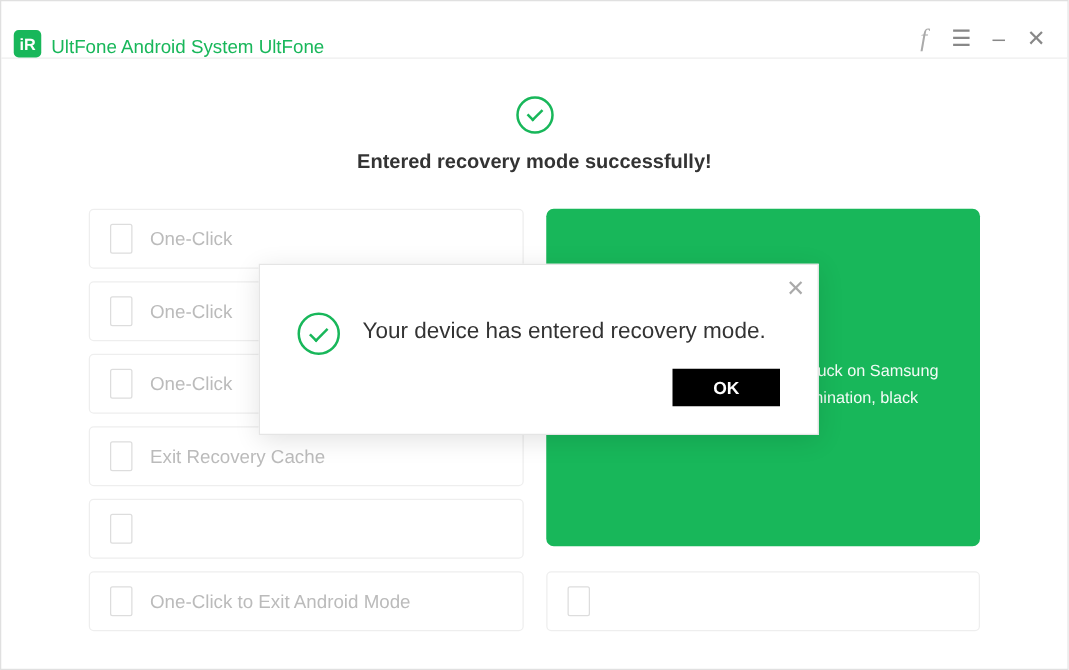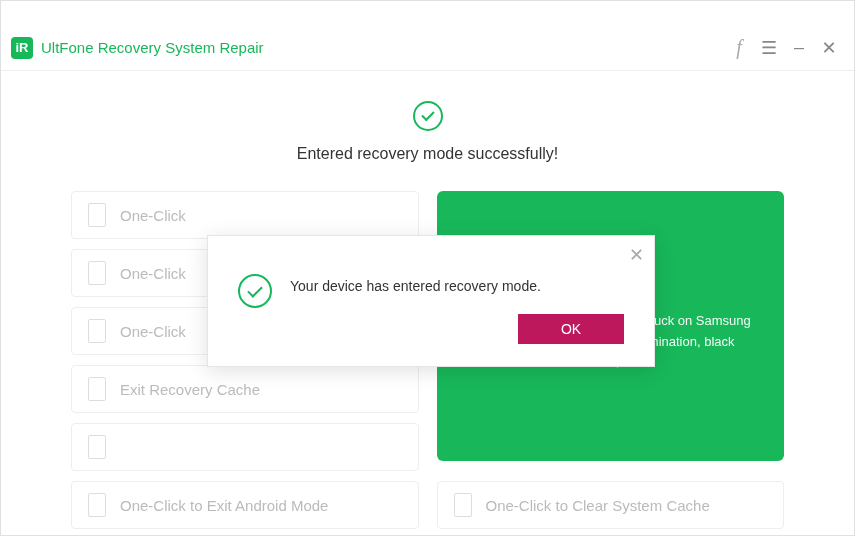--- a/index.html
+++ b/index.html
@@ -1,53 +1,53 @@
 <!DOCTYPE html>
 <html><head>
 <meta charset="utf-8">
 <style>
   * { box-sizing: border-box; margin: 0; padding: 0; }
   body { font-family: -apple-system, "Segoe UI", Arial, sans-serif; background: #f5f5f5; width: 855px; height: 536px; overflow: hidden; }
   .window { width: 855px; height: 536px; background: #ffffff; border: 1px solid #e0e0e0; position: relative; }
-  .titlebar { height: 46px; display: flex; align-items: center; padding: 0 10px; border-bottom: 1px solid #eee; margin-top: 24px; }
+  .titlebar { height: 46px; display: flex; align-items: flex-end; padding: 0 10px; border-bottom: 1px solid #eee; }
   .logo { width: 22px; height: 22px; background: #18b75a; border-radius: 4px; display:flex; align-items:center; justify-content:center; color:#fff; font-weight:bold; font-size:13px; margin-right:8px; }
   .title { color: #18b75a; font-size: 15px; }
   .titlebar-spacer { flex: 1; }
   .title-btn { width: 30px; height: 30px; display:flex; align-items:center; justify-content:center; color:#888; font-size:18px; cursor:pointer; }
   .title-btn.fb { font-family: Georgia, serif; font-style: italic; font-size:20px; color:#aaa; }
   .content { position: relative; height: calc(100% - 46px); padding: 24px 70px 20px 70px; }
   .success-icon-top { width: 30px; height: 30px; border: 2px solid #18b75a; border-radius: 50%; margin: 6px auto 14px auto; display:flex; align-items:center; justify-content:center; }
-  .success-msg { text-align:center; font-size: 16px; color:#333; margin-bottom: 28px; }
+  .success-msg { text-align:center; font-size: 16px; color:#333; margin-bottom: 28px; font-weight: bold; }
   .grid { display: flex; gap: 18px; }
   .left-col { flex: 1; display:flex; flex-direction:column; gap: 10px; }
   .right-col { flex: 1; display:flex; flex-direction:column; gap: 10px; }
   .opt-btn { border: 1px solid #eee; background:#fff; border-radius:4px; height: 48px; display:flex; align-items:center; padding: 0 16px; color:#bbb; font-size:15px; cursor: default; }
   .opt-btn .mini-icon { width:18px; height:24px; border:1px solid #ddd; border-radius:2px; margin-right:14px; position:relative; }
   .green-card { background:#18b75a; border-radius:6px; color:#fff; padding: 24px 28px; flex:1; display:flex; flex-direction:column; justify-content:center; min-height: 228px; }
   .green-card-title { font-size:17px; text-align:center; margin-bottom:12px; }
   .green-card-desc { font-size:13px; text-align:center; line-height:1.6; opacity:0.95; }
   .bottom-row { margin-top: 10px; }
   
   .modal { position:absolute; top: 164px; left: 206px; width: 448px; background:#fff; border:1px solid #e5e5e5; box-shadow: 0 4px 20px rgba(0,0,0,0.12); padding: 0; }
   .modal-close { position:absolute; top:8px; right:10px; color:#aaa; font-size:18px; cursor:pointer; }
   .modal-body { padding: 42px 30px 22px 30px; display:flex; align-items:flex-start; gap: 18px; }
   .modal-icon { width:34px; height:34px; border:2px solid #18b75a; border-radius:50%; display:flex; align-items:center; justify-content:center; flex-shrink:0; margin-top: -4px; }
   .modal-text-wrap { flex:1; }
-  .modal-text { font-size:14px; color:#333; }
-  .modal-ok { display:block; margin: 20px 0 0 auto; background:#be185d; color:#fff; border:none; width:106px; height:30px; font-size:14px; cursor:pointer; }
+  .modal-text { font-size:18px; color:#333; }
+  .modal-ok { display:block; margin: 20px 0 0 auto; background:#000000; color:#fff; border:none; width:86px; height:30px; font-size:14px; cursor:pointer;font-weight:bold; }
   .check { width:12px; height:7px; border-left:2px solid #18b75a; border-bottom:2px solid #18b75a; transform: rotate(-45deg); margin-top:-3px; }
   .check-lg { width:14px; height:8px; border-left:2.5px solid #18b75a; border-bottom:2.5px solid #18b75a; transform: rotate(-45deg); margin-top:-3px; }
 </style>
 </head>
 <body>
 
 <div class="window">
   <div class="titlebar">
     <div class="logo">iR</div>
-    <div class="title">UltFone Recovery System Repair</div>
+    <div class="title">UltFone Android System UltFone</div>
     <div class="titlebar-spacer"></div>
     <div class="title-btn fb">f</div>
     <div class="title-btn">☰</div>
     <div class="title-btn">–</div>
     <div class="title-btn">✕</div>
   </div>
 
   <div class="content">
     <div class="success-icon-top">
         <div class="check"></div>
@@ -80,21 +80,20 @@
             <span>One-Click to Exit Android Mode</span>
           </div>
       </div>
       <div class="right-col">
         <div class="green-card">
           <div class="green-card-title"><span style="opacity:0">Rep</span><span>ystem</span></div>
           <div class="green-card-desc">Fix Andriod problems such as stuck on Samsung logo, boot screen, forced termination, black screen, etc.</div>
         </div>
         <div class="opt-btn bottom-row">
             <div class="mini-icon"></div>
-            <span>One-Click to Clear System Cache</span>
           </div>
       </div>
     </div>
 
     <div class="modal">
       <div class="modal-close">✕</div>
       <div class="modal-body">
         <div class="modal-icon">
             <div class="check-lg"></div>
           </div>

